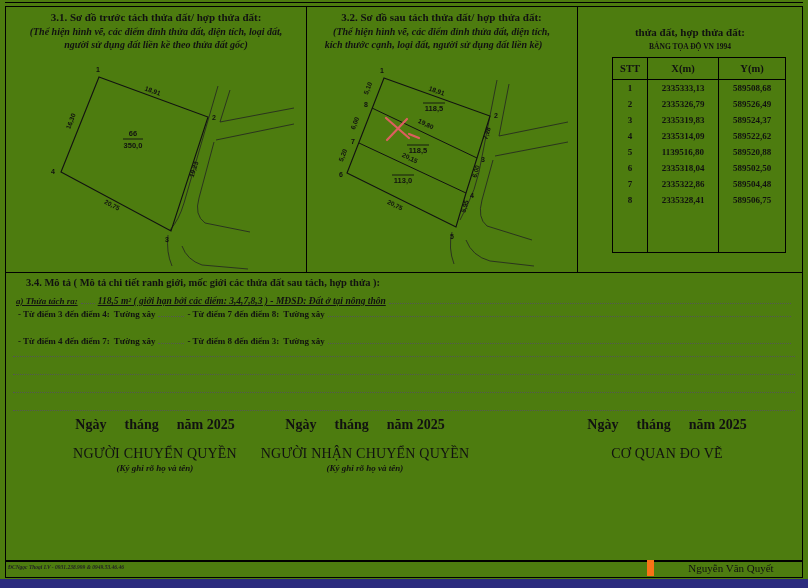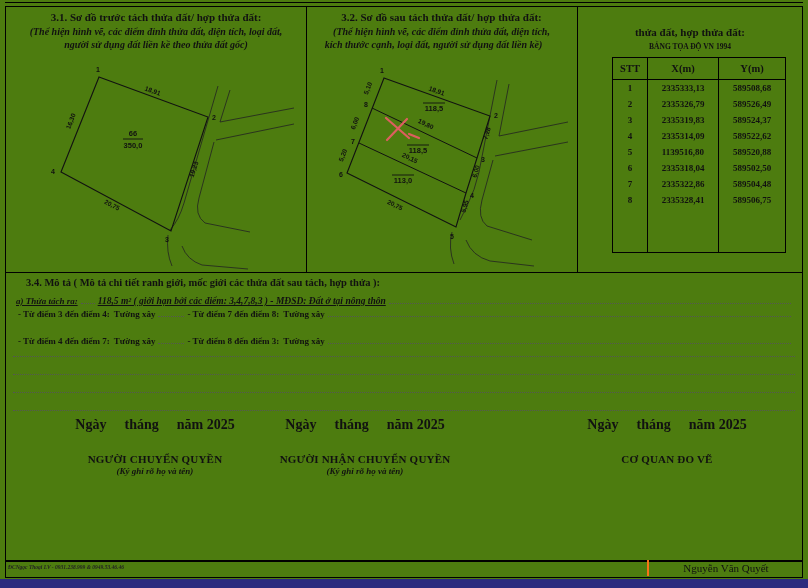--- a/index.html
+++ b/index.html
@@ -13,21 +13,21 @@
   .sec4-title{font-weight:bold;font-size:10.5px;}
   .descrow{position:absolute;display:flex;align-items:flex-end;font-size:9px;}
   .descrow .lbl{white-space:nowrap;font-weight:bold;}
   .descrow .ital{font-style:italic;font-weight:bold;white-space:nowrap;}
   .dots{flex:1 1 auto;border-bottom:1.3px dotted #555;margin:0 3px 2px 3px;min-width:12px;}
   .dotfix{flex:0 0 auto;border-bottom:1.3px dotted #555;margin:0 3px 2px 3px;}
   .dotline{position:absolute;border-bottom:1.6px dotted #555;height:0;}
   .sig{position:absolute;text-align:center;}
   .sig .date{font-size:14px;font-weight:bold;}
   .sig .date span{margin:0 9px;}
-  .sig .who{font-size:11px;font-weight:bold;margin-top:20px;letter-spacing:.2px;}
+  .sig .who{font-size:14px;font-weight:normal;margin-top:13px;letter-spacing:.2px;}
   .sig .note{font-size:9px;font-weight:bold;font-style:italic;margin-top:1px;}
   table.coord{border-collapse:collapse;table-layout:fixed;border:1.6px solid #000;
               font-family:"Liberation Serif",serif;}
   table.coord th,table.coord td{border-left:1.1px solid #000;border-right:1.1px solid #000;
               padding:0;text-align:center;}
   table.coord th{font-size:10.5px;font-weight:bold;height:21px;border-bottom:1.4px solid #000;}
   table.coord td{font-size:9px;font-weight:bold;height:16px;}
   table.coord tr.filler td{height:44px;}
   svg text{font-family:"Liberation Sans",sans-serif;fill:#111;}
   .t-dim{font-size:6.5px;font-weight:bold;}
@@ -248,16 +248,16 @@
   <div class="sig" style="left:547px;top:417px;width:240px;">
     <div class="date">
       <span>Ngày</span><span>tháng</span><span>năm 2025</span>
     </div>
     <div class="who">CƠ QUAN ĐO VẼ</div>
     <div class="note"></div>
   </div>
 
   <div class="abs" style="left:5px;top:560px;width:796px;height:16px;border:1px solid #000;border-top:1.2px solid #000;"></div>
   <div class="abs footer-tiny" style="left:8px;top:564px;">ĐCNgọc Thoại LV - 0931.238.999 &amp; 0949.53.46.46</div>
-  <div class="abs footer-name" style="left:647px;top:560px;width:154px;height:16px;line-height:16px;border-left:2px solid #f97316;">Nguyễn Văn Quyết</div>
+  <div class="abs footer-name" style="left:647px;top:560px;width:154px;height:16px;line-height:16px;border-left:7px solid #f97316;">Nguyễn Văn Quyết</div>
   <div class="abs" style="left:0;top:579px;width:808px;height:9px;background:#2b2b7e;"></div>
 
 </div>
 
 </body></html>

